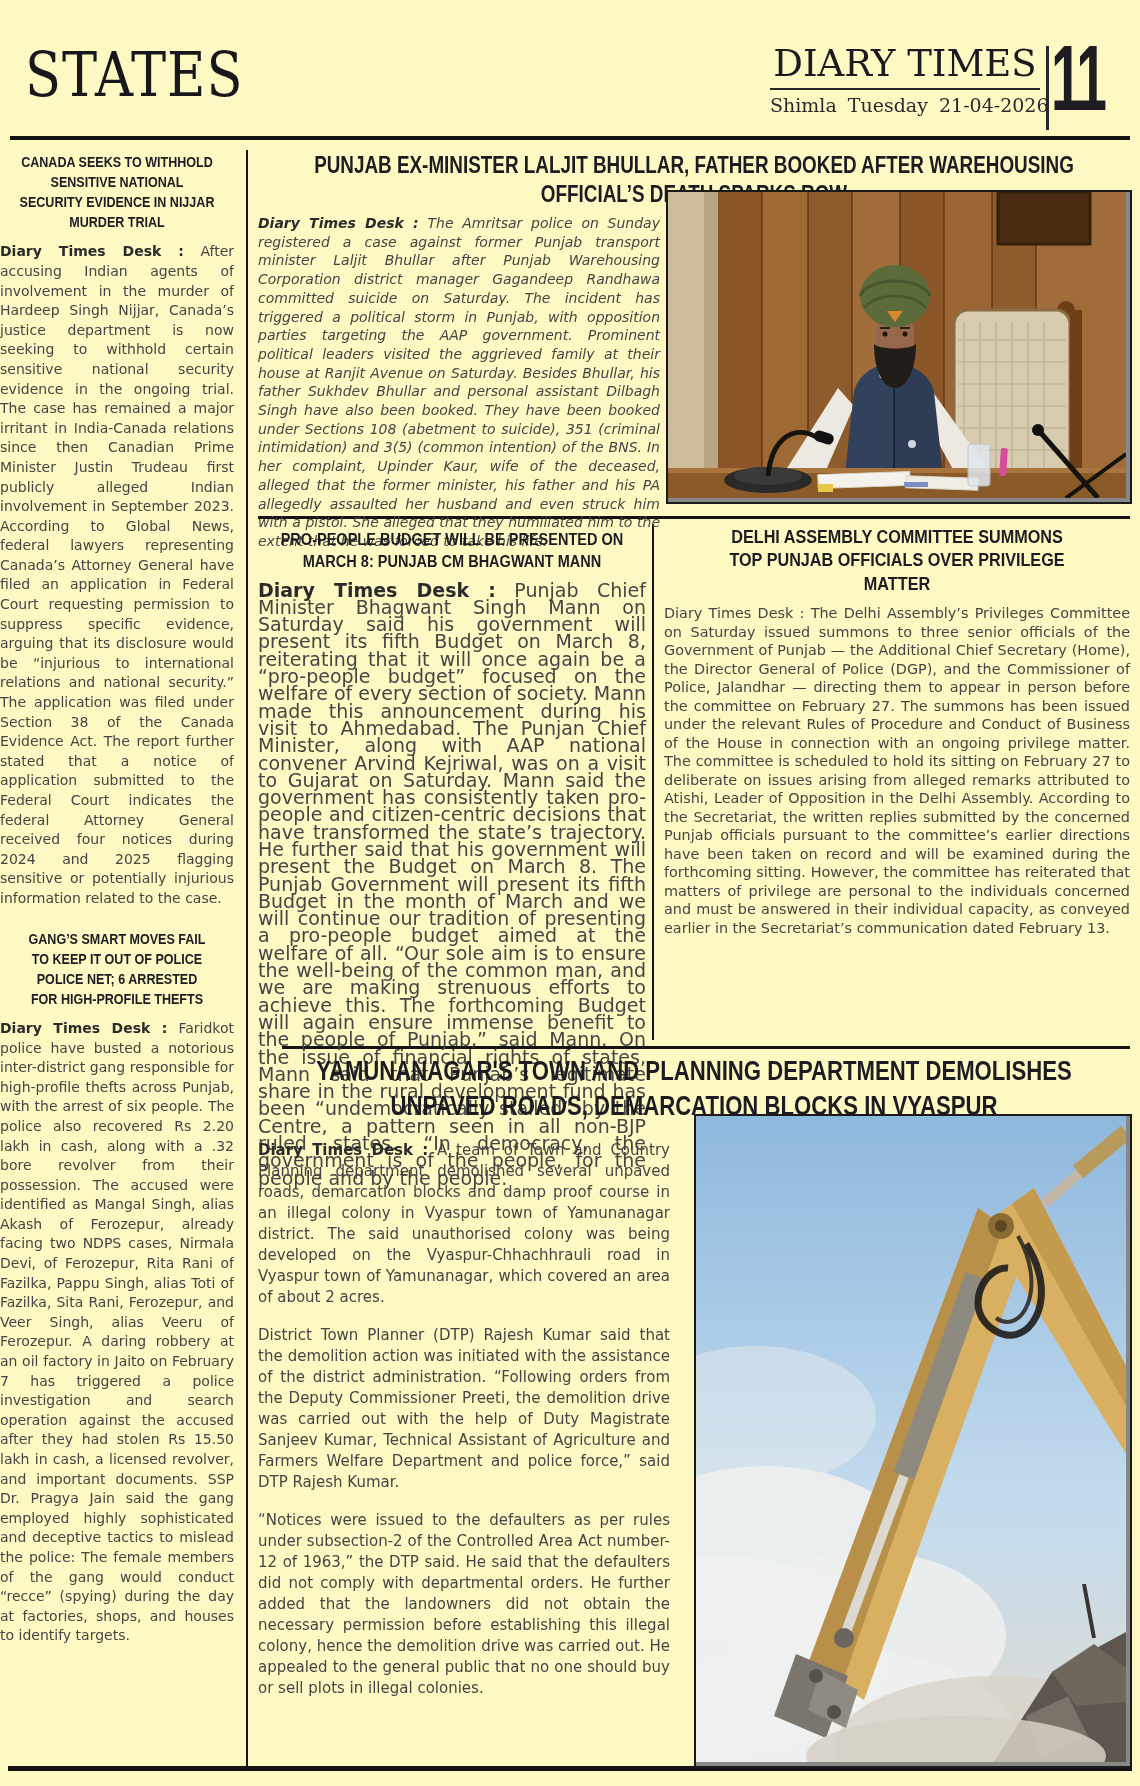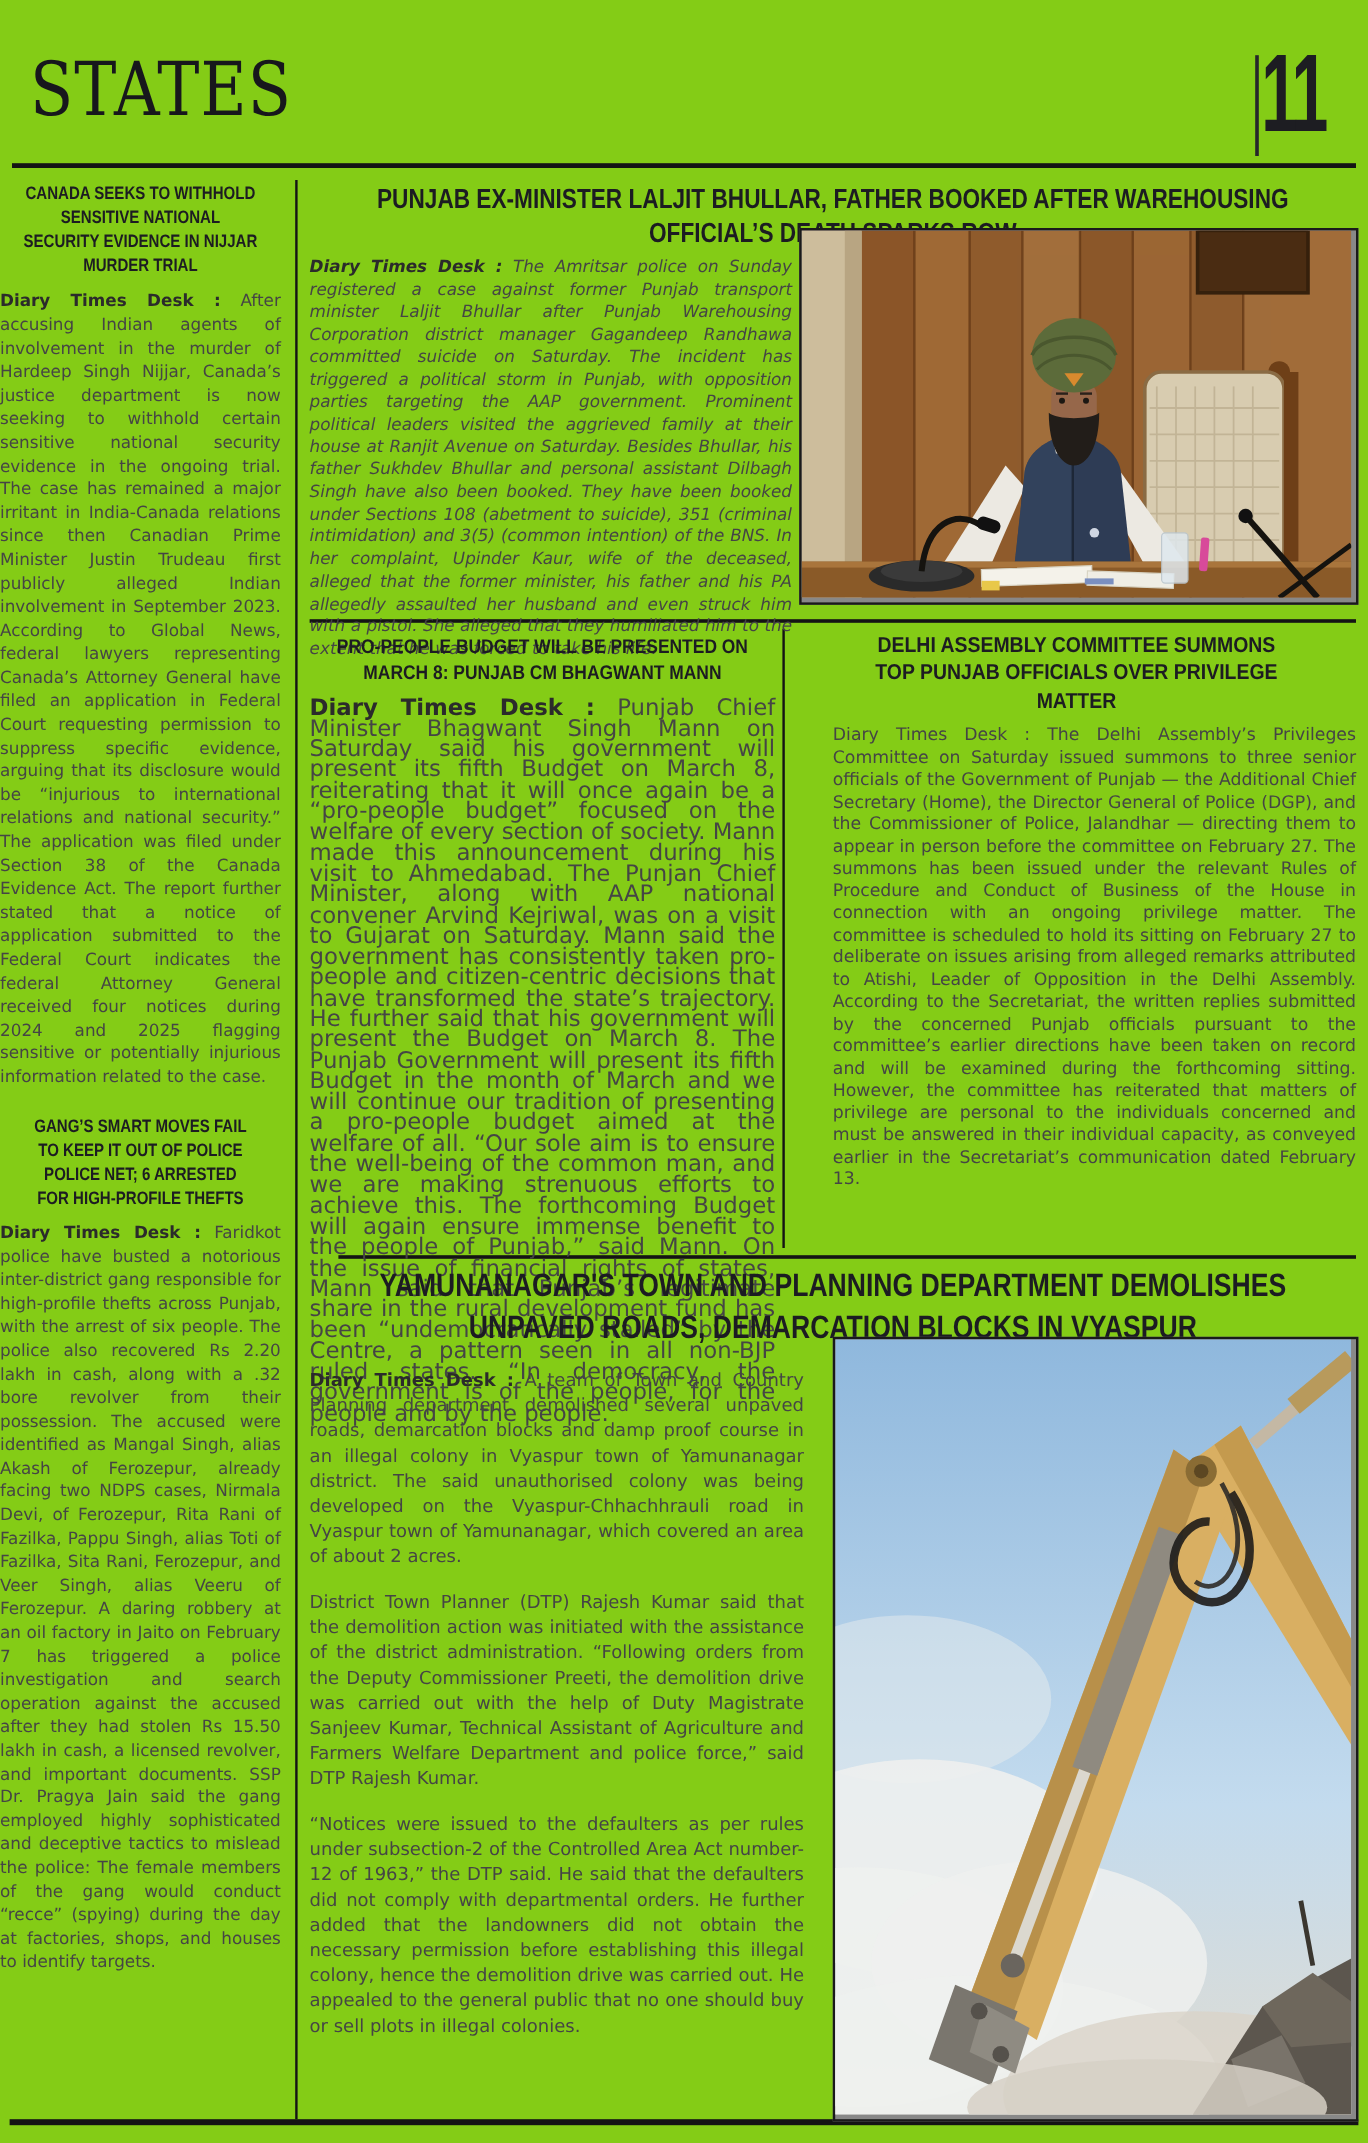--- a/index.html
+++ b/index.html
@@ -1,16 +1,16 @@
 <!DOCTYPE html>
 <html><head>
 <meta charset="utf-8">
 <style>
   html,body{margin:0;padding:0;background:#ffffff;}
-  #page{position:relative;width:1140px;height:1786px;background:#84cc16;overflow:hidden;
+  #page{position:relative;width:1140px;height:1786px;background:#fef9c3;overflow:hidden;
         font-family:"DejaVu Sans","Liberation Sans",sans-serif;color:#414141;}
 
   
   .states{position:absolute;left:25px;top:38px;font-family:"DejaVu Serif","Liberation Serif",serif;
           font-size:62px;line-height:1.2;color:#17171c;transform:scaleX(.85);transform-origin:left top;
           letter-spacing:1px;white-space:nowrap;}
   .brandbox{position:absolute;left:770px;top:44px;width:270px;text-align:center;}
   .brand{font-family:"DejaVu Serif","Liberation Serif",serif;font-size:37px;line-height:1.1;color:#1b1b20;white-space:nowrap;}
   .brand-rule{height:2px;background:#26262b;margin:3px 0 4px 0;}
   .brand-date{font-family:"DejaVu Serif","Liberation Serif",serif;font-size:19px;color:#2a2a2e;word-spacing:5px;white-space:nowrap;}
@@ -40,36 +40,41 @@
   
   .body-txt{text-align:justify;color:#454545;}
   .dateline{font-weight:bold;color:#2b2b2b;}
   .col-left{position:absolute;left:0;top:152px;width:234px;}
   .col-left .body-txt{font-size:14px;line-height:19.6px;}
   .gap{height:20px;}
   #bhullar-body{position:absolute;left:258px;top:214px;width:402px;font-size:14px;line-height:18.7px;font-style:italic;}
   .col-mid{position:absolute;left:258px;top:529px;width:388px;}
   .col-mid .body-txt{font-size:19px;line-height:17.3px;}
   .col-right{position:absolute;left:664px;top:526px;width:466px;}
-  .col-right .body-txt{font-size:14.4px;line-height:18.5px;margin-left:30px;}
+  .col-right .body-txt{font-size:14.4px;line-height:18.5px;}
   #yam-body{position:absolute;left:258px;top:1128px;width:412px;}
   #yam-body p{margin:12px 0 17px 0;font-size:15px;line-height:21px;}
 
   
   .photo{position:absolute;border:2px solid #1a1a1a;overflow:hidden;background:#888;}
   #bhullar-photo{left:666px;top:190px;width:462px;height:310px;}
   #yam-photo{left:694px;top:1114px;width:434px;height:650px;}
   .photo svg{display:block;}
 </style>
 </head>
 <body>
 
 <div id="page">
 
   <div class="states">STATES</div>
+  <div class="brandbox">
+    <div class="brand">DIARY TIMES</div>
+    <div class="brand-rule"></div>
+    <div class="brand-date">Shimla Tuesday 21-04-2026</div>
+  </div>
   <div class="pgdiv"></div>
   <div class="pagenum">11</div>
 
   <div id="rule-top" class="rule"></div>
   <div id="vdiv-left" class="rule"></div>
   <div id="vdiv-mid" class="rule"></div>
   <div id="rule-mid" class="rule"></div>
   <div id="rule-yam" class="rule"></div>
   <div id="rule-footer" class="rule"></div>
 

